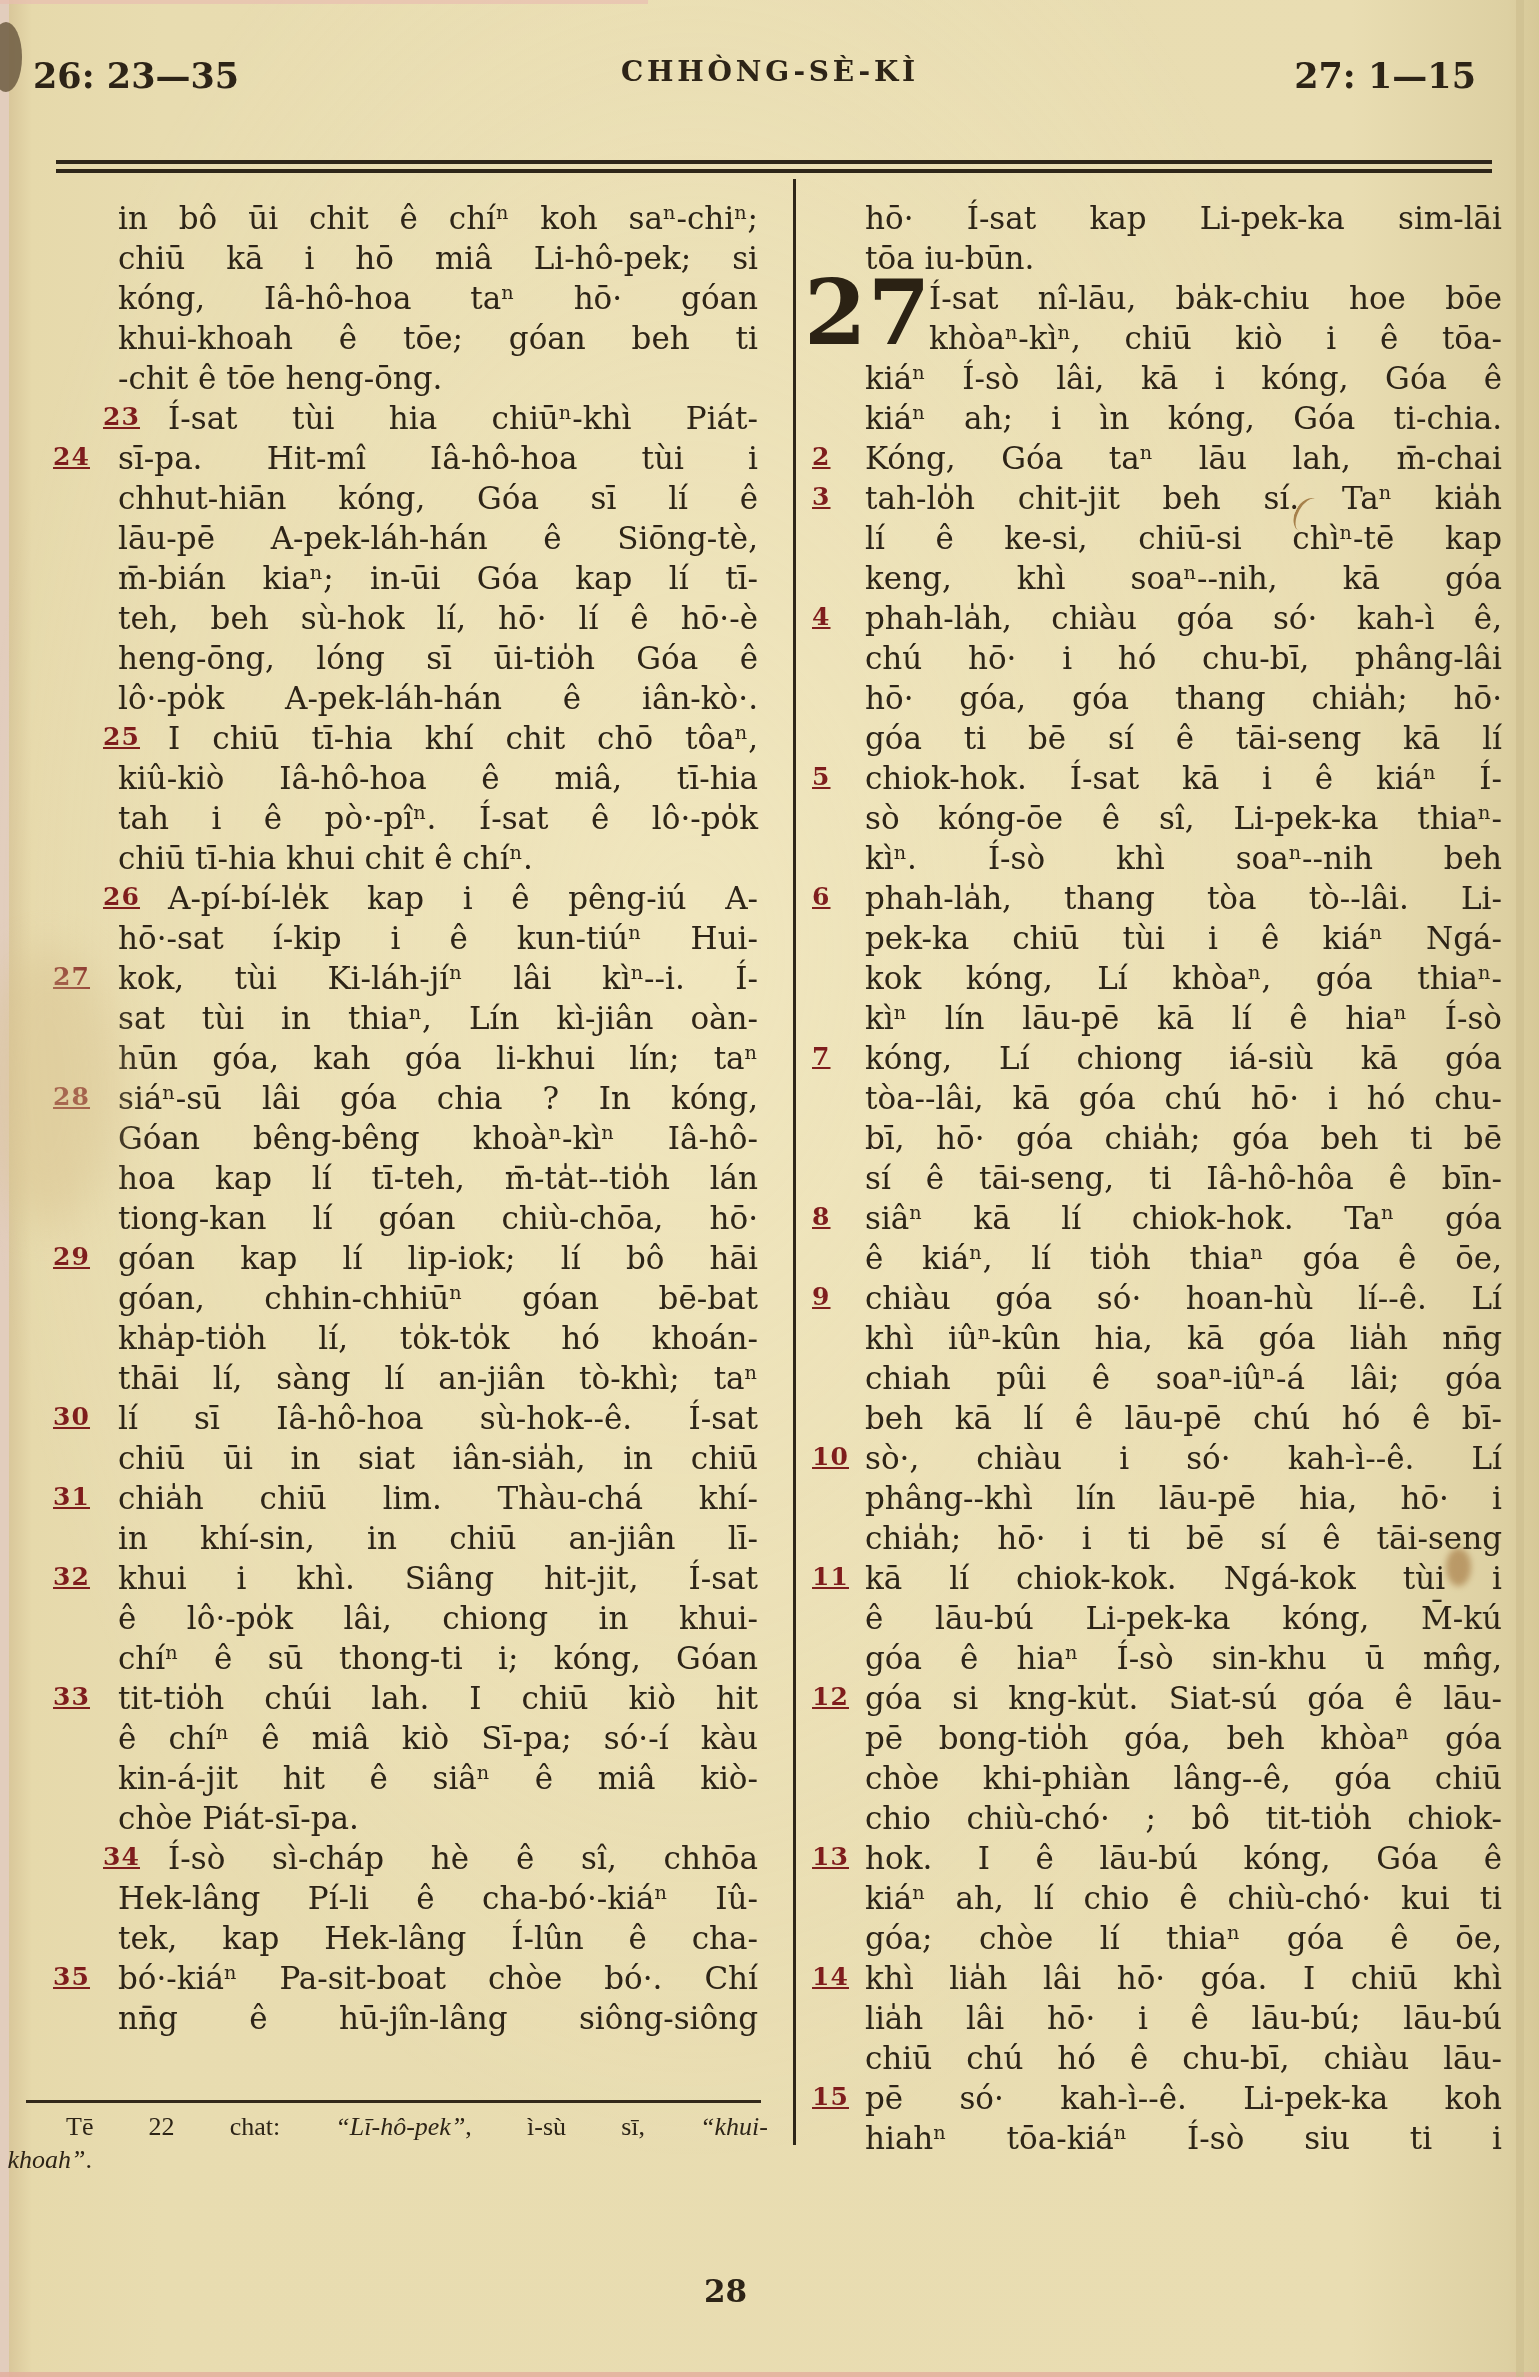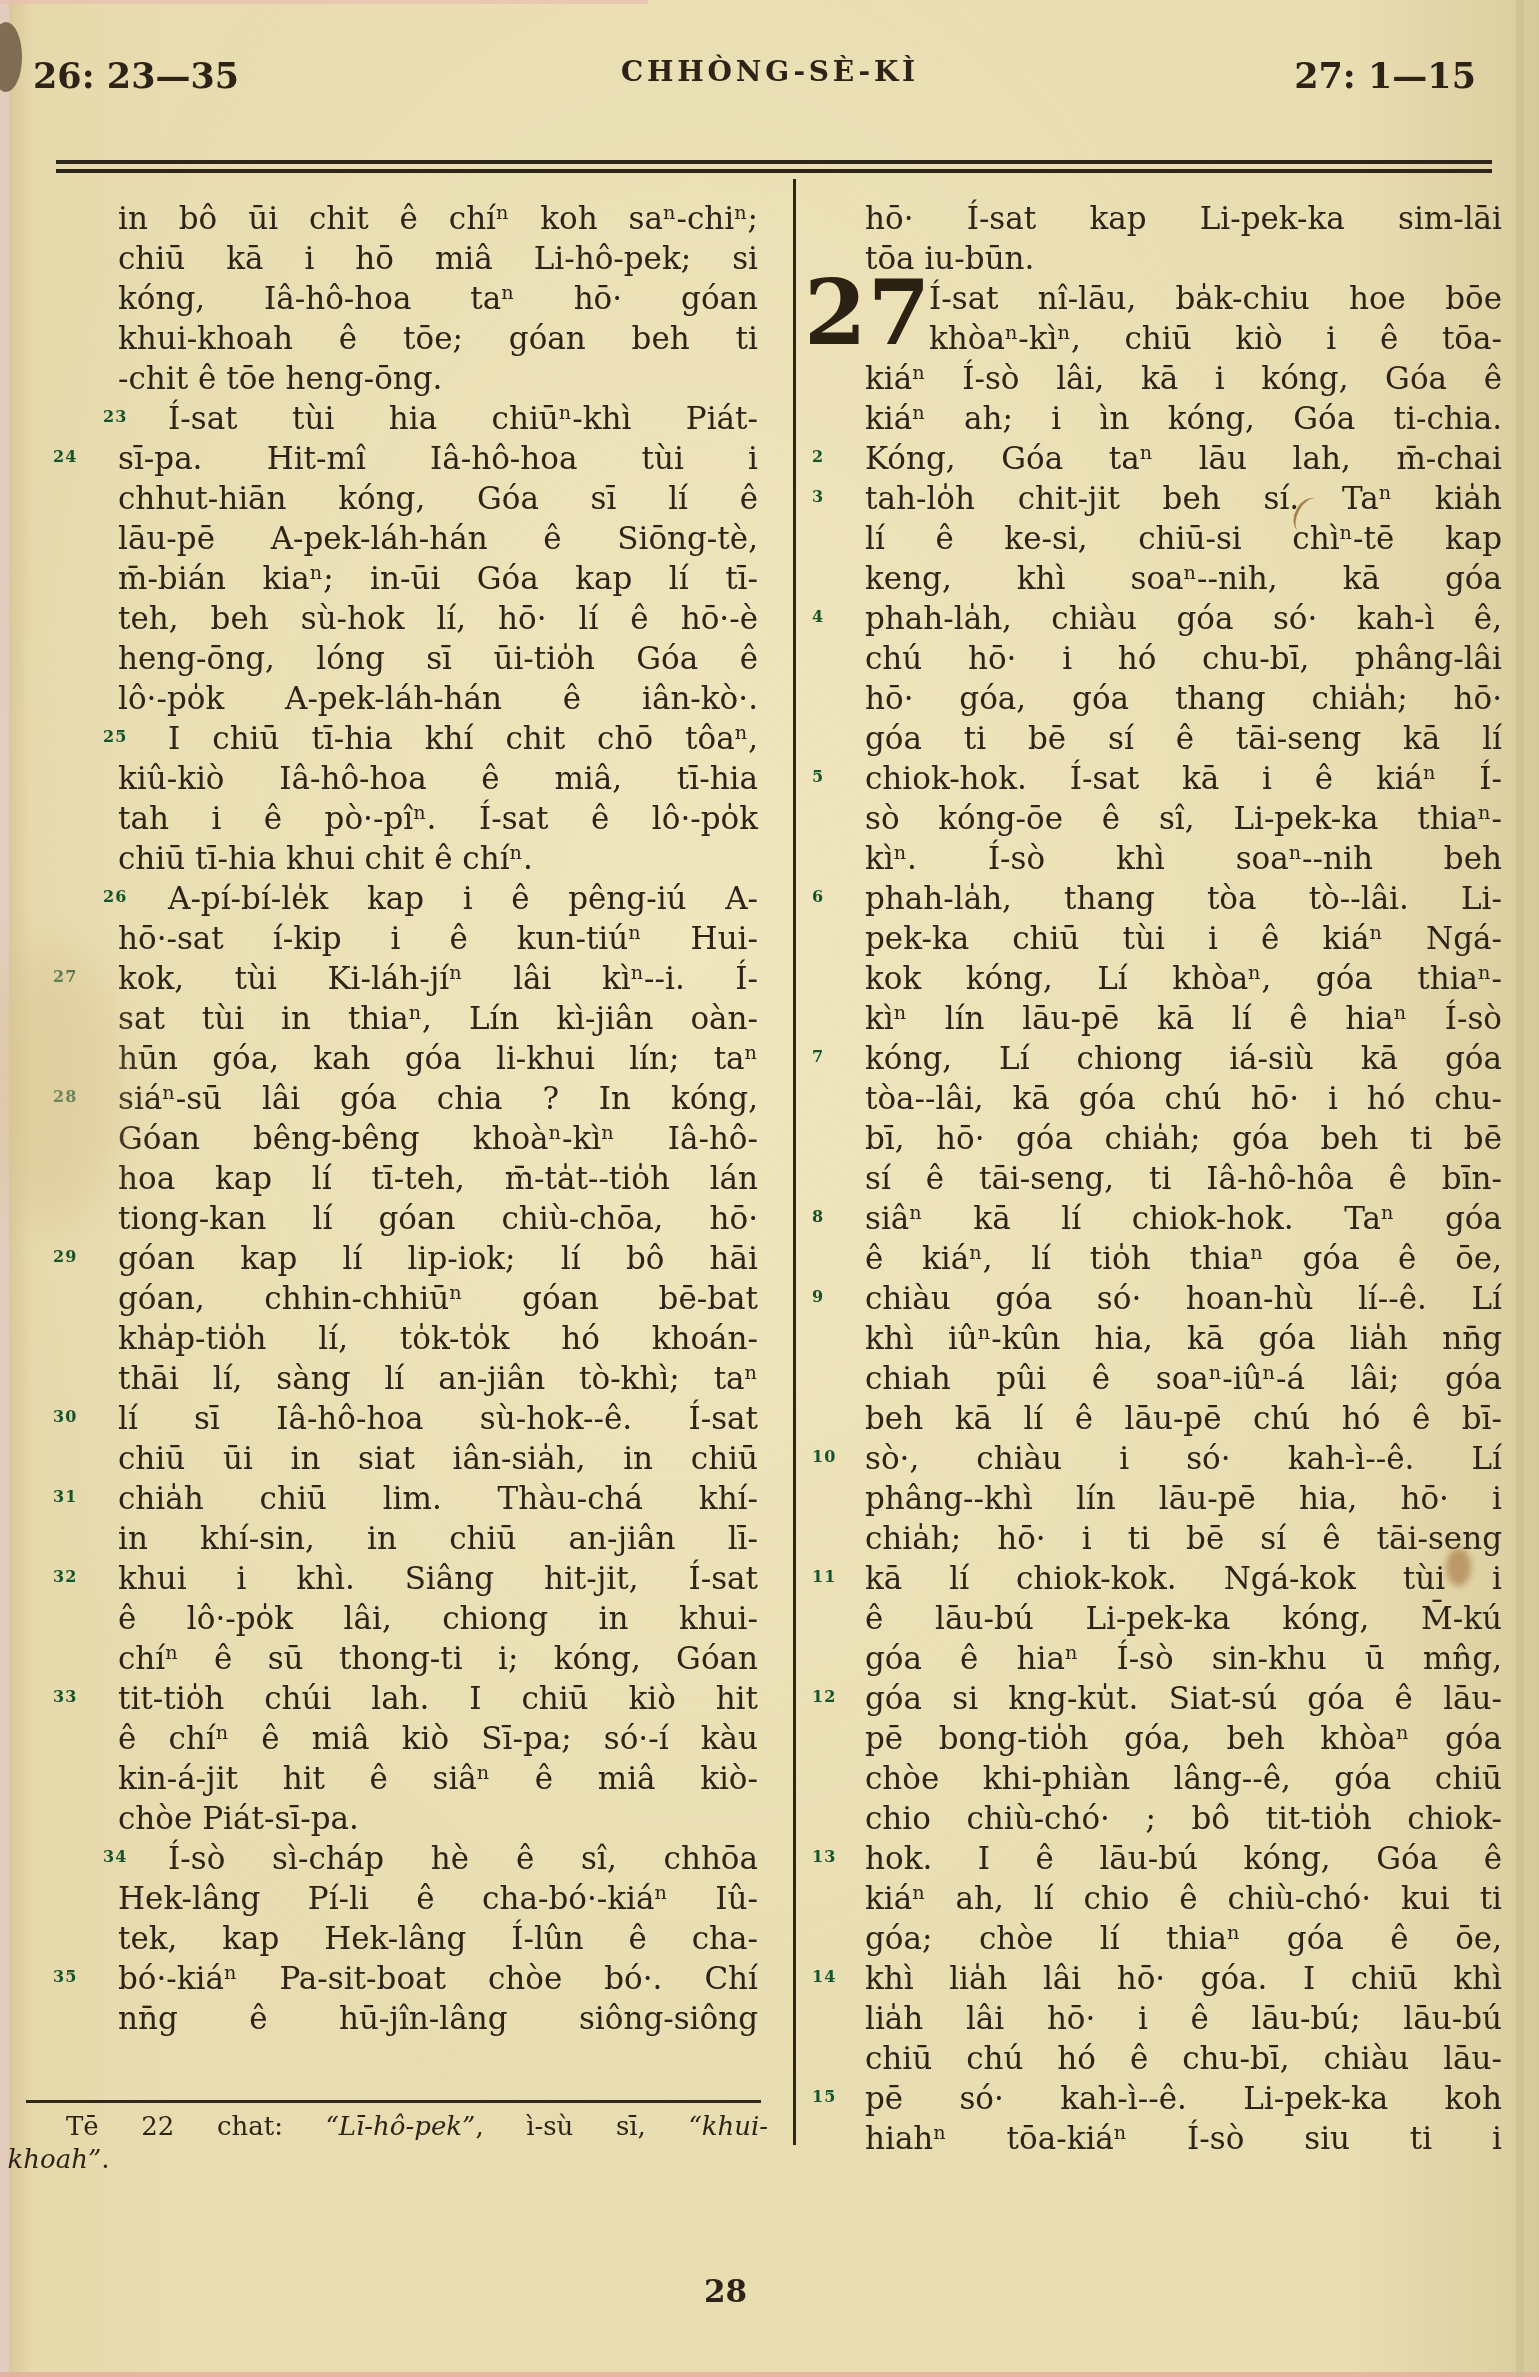--- a/index.html
+++ b/index.html
@@ -24,32 +24,32 @@
   .col-divider{position:absolute;top:179px;left:793px;width:2.7px;height:1966px;background:#2e2619;}
   
   .col{position:absolute;top:198px;font-size:31px;line-height:40px;}
   .col-left{left:118px;width:640px;}
   .col-right{left:865px;width:637px;}
   .line{position:relative;text-align:justify;text-align-last:justify;white-space:normal;height:40px;}
   .line.end{text-align-last:left;}
   .line.ind{text-indent:50px;}
   .line.ch{padding-left:64px;}
   .vnum{
-    position:absolute;top:-1.1px;font-size:16px;line-height:40px;font-weight:bold;
-    letter-spacing:1.1px;color:#14532d;text-align:left;
+    position:absolute;top:-1.1px;font-size:25px;line-height:40px;font-weight:bold;
+    letter-spacing:1.1px;color:#7f1d1d;text-align:left;text-decoration:underline;
   }
   .col-left .vnum{left:-65px;width:59px;}
   .col-right .vnum{left:-53px;width:48px;}
   .chapter-num{
     position:absolute;left:-61px;top:71px;font-size:90px;line-height:86px;
     font-weight:bold;color:#2b2214;letter-spacing:1.1px;
   }
   
   .foot-rule{position:absolute;top:2100px;left:26px;width:735px;height:2.7px;background:#33291a;}
-  .footnote{position:absolute;top:2110px;left:28px;width:740px;font-size:26px;line-height:33px;}
+  .footnote{position:absolute;top:2110px;left:28px;width:740px;font-size:26px;line-height:33px;font-family:Liberation Serif, serif;}
   .footnote .fl{text-align:justify;text-align-last:left;}
   .footnote .fl1{text-indent:38px;text-align-last:justify;}
   .footnote .fl2{margin-left:-20.5px;}
   .footnote .it{font-style:italic;}
   
   .page-num{position:absolute;top:2273px;left:693px;width:65px;text-align:center;font-size:31px;font-weight:bold;}
   
   .corner-spot{position:absolute;left:-9.7px;top:21.6px;width:32px;height:70px;background:#6d5c42;border-radius:50%;opacity:.85;}
   .edge-pink-bottom{position:absolute;left:0;bottom:0;width:100%;height:5.4px;background:#e3ad9e;opacity:.8;}
   .edge-pink-top{position:absolute;left:0;top:0;width:648px;height:3.8px;background:#e8bdb0;opacity:.7;}

